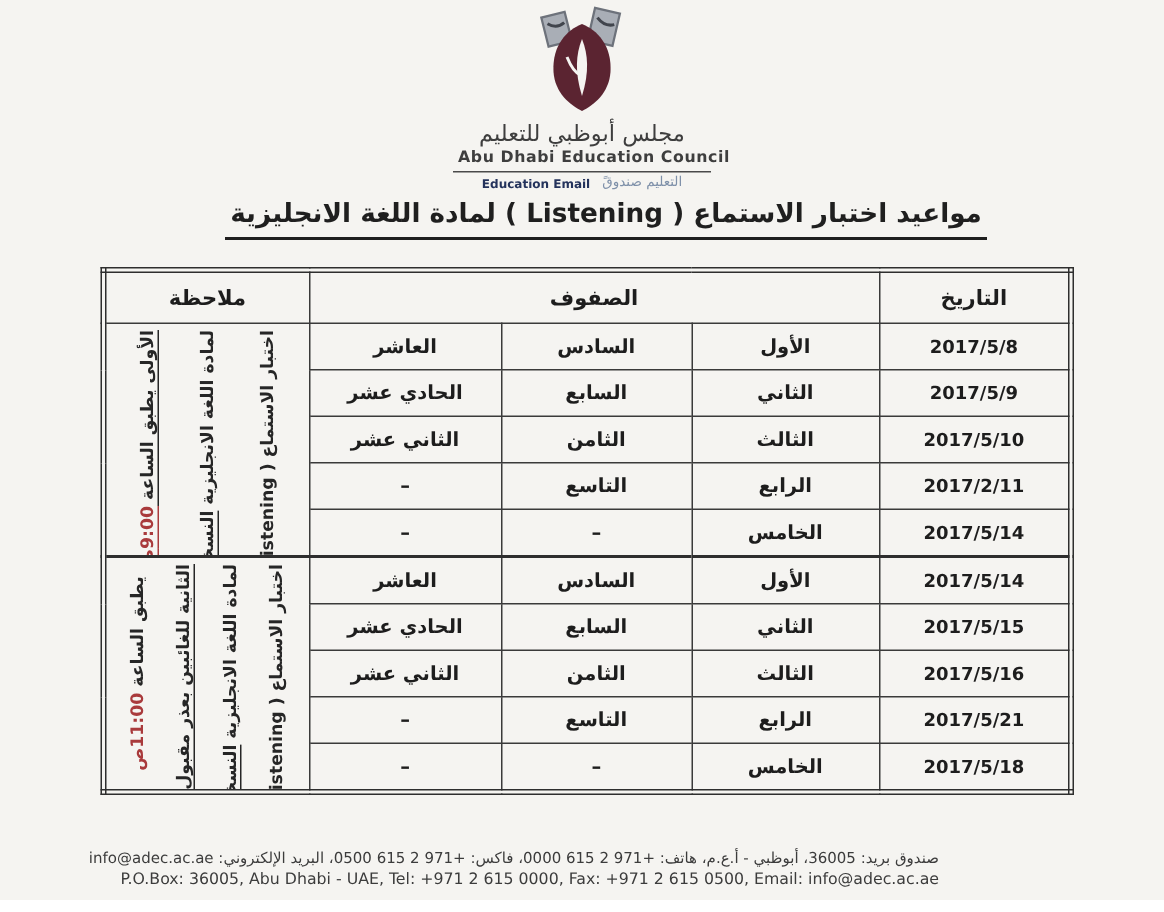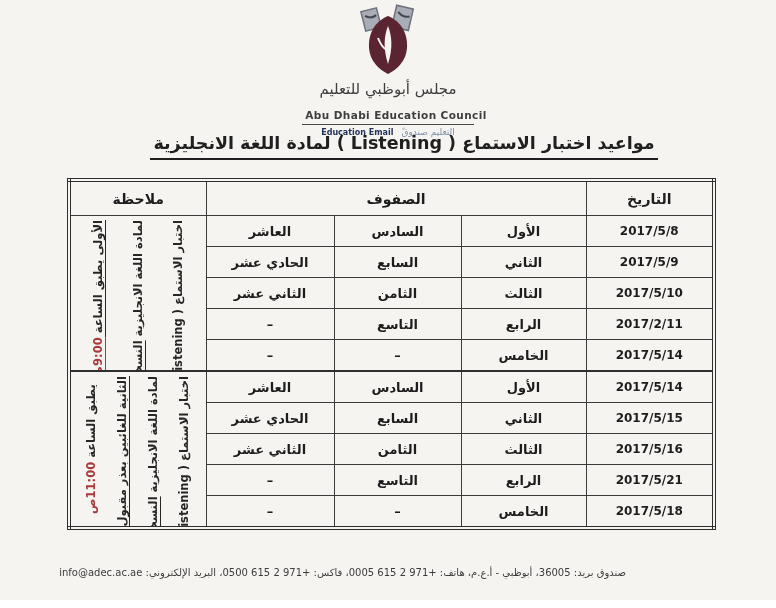--- a/index.html
+++ b/index.html
@@ -6,21 +6,21 @@
   .page{
     position:relative; width:776px; height:600px;
     background:#f5f4f1;
     font-family:"DejaVu Sans", sans-serif;
     color:#222; overflow:hidden;
   }
   
   .logo{position:absolute; top:4px; left:0; width:100%; text-align:center;}
   .logo svg{display:block; margin:0 auto;}
   .org-ar{font-size:15px; color:#3e3e3e; margin-top:2px; direction:rtl;}
-  .org-en{font-size:10.5px; font-weight:bold; color:#3e3e3e; letter-spacing:.4px; margin-top:11px;padding-left:16px;}
+  .org-en{font-size:10.5px; font-weight:bold; color:#3e3e3e; letter-spacing:.4px; margin-top:1px;padding-left:16px;}
   .rule{width:172px; border-top:1.5px solid #4a4a4a; margin:3px auto 2px auto;}
   .tagline{display:flex; justify-content:center; align-items:center; gap:8px;}
   .tg-en{font-size:8px; font-weight:bold; color:#24335c;}
   .tg-ar{font-size:9px; color:#7e90a9; direction:rtl;}
   
   .title{position:absolute; top:133px; left:0; width:100%; text-align:center;padding-left:16px;}
   .title span{
     display:inline-block; direction:rtl;
     font-size:17.5px; font-weight:bold; color:#1f1f1f;
     border-bottom:2px solid #1f1f1f; padding:0 3px 5px 3px;
@@ -181,16 +181,17 @@
       <tr>
         <td class="date-cell">2017/5/18</td>
         <td class="grade-cell">الخامس</td>
         <td class="grade-cell">–</td>
         <td class="grade-cell">–</td>
       </tr>
     </tbody>
   </table>
 
   <div class="footer">
-    <div class="f-ar">صندوق بريد: 36005، أبوظبي - أ.ع.م، هاتف: +971 2 615 0005، فاكس: +971 2 615 0500، البريد الإلكتروني: info@adec.ac.ae</div>
+    <div class="f-ar">صندوق بريد: 36005، أبوظبي - أ.ع.م، هاتف: +971 2 615 0000، فاكس: +971 2 615 0500، البريد الإلكتروني: info@adec.ac.ae</div>
+    <div class="f-en">P.O.Box: 36005, Abu Dhabi - UAE, Tel: +971 2 615 0000, Fax: +971 2 615 0500, Email: info@adec.ac.ae</div>
   </div>
 
 </div>
 
 </body></html>

